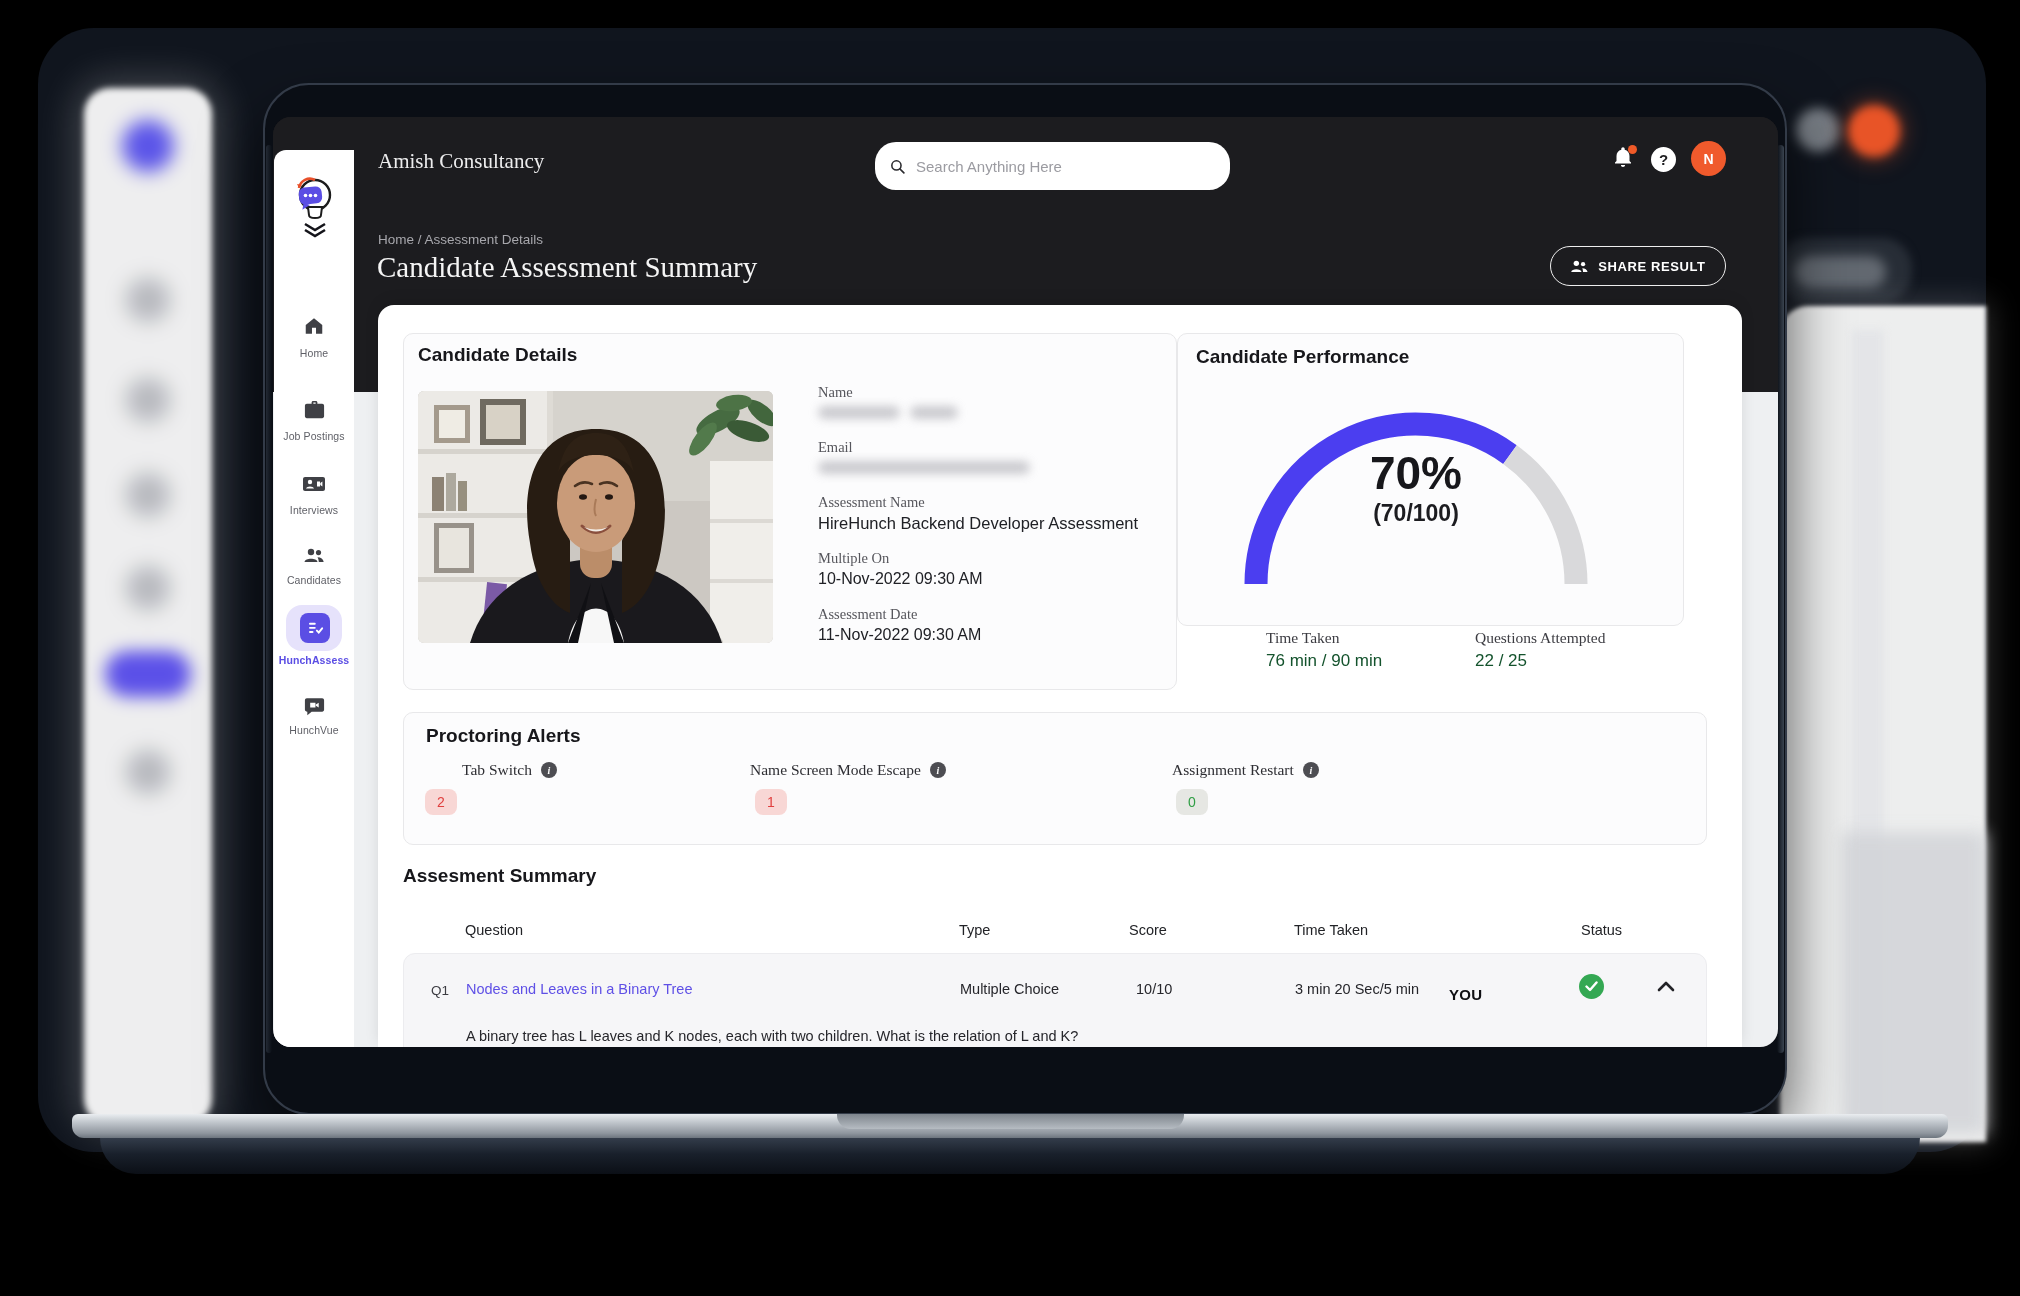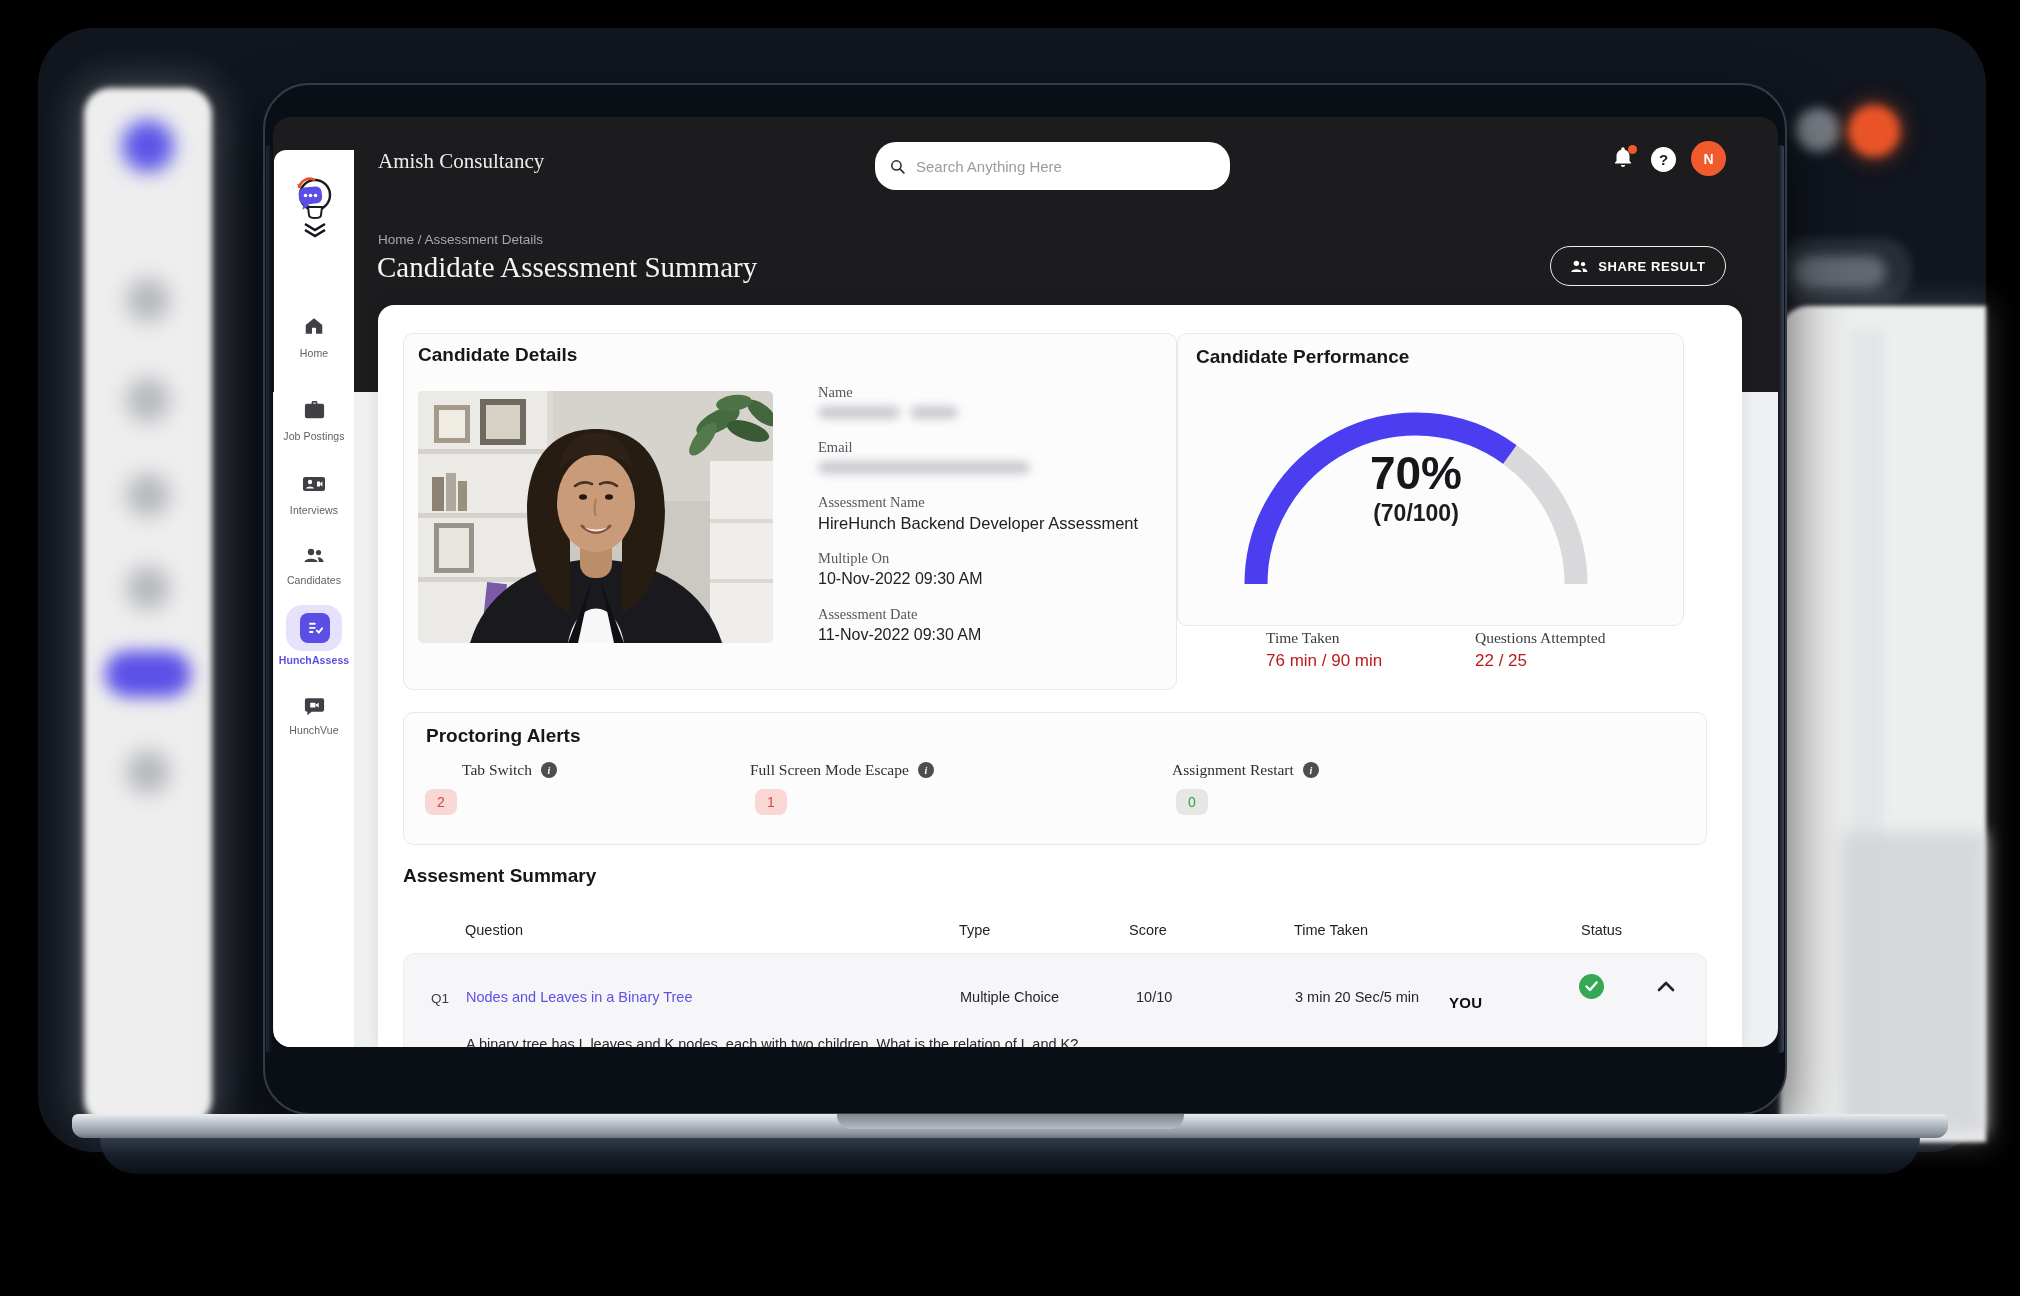--- a/index.html
+++ b/index.html
@@ -115,38 +115,38 @@
   .f-value { position:absolute; left:414px; font-size:16px; color:#202126; }
   .redacted { position:absolute; left:414px; height:13px; border-radius:7px;
     background:#a9a9b0; filter:blur(5px); opacity:.6; }
 
   .gauge-wrap { position:absolute; left:27px; top:77px; width:422px; height:185px; }
   .gauge-pct { position:absolute; left:27px; top:112px; width:422px; text-align:center;
     font-size:46px; font-weight:700; color:#17171b; }
   .gauge-frac { position:absolute; left:27px; top:166px; width:422px; text-align:center;
     font-size:23px; font-weight:600; color:#1c1c20; }
   .stat-label { position:absolute; font-family:"Liberation Serif", serif; font-size:15.5px; color:#3c3c42; }
-  .stat-value { position:absolute; font-size:17px; color:#b91c1c; }
+  .stat-value { position:absolute; font-size:17px; color:#14532d; }
 
   .alert-label { position:absolute; top:48px; font-family:"Liberation Serif", serif;
     font-size:15.5px; color:#2e2e33; display:flex; align-items:center; gap:9px; }
   .info-i { width:16px; height:16px; border-radius:50%; background:#4d4d52; color:#fff;
     font-size:10px; font-family:"Liberation Serif", serif; font-style:italic; font-weight:700;
     display:inline-flex; align-items:center; justify-content:center; cursor:pointer; }
   .badge { position:absolute; top:76px; width:32px; height:26px; border-radius:8px;
     display:flex; align-items:center; justify-content:center; font-size:14px; }
   .badge.alert { background:#f8d7d5; color:#e0403f; }
   .badge.ok { background:#e6e7e3; color:#2f9e44; }
 
   .sum-heading { position:absolute; left:130px; top:748px; font-size:19px; font-weight:700;
     color:#17171b; z-index:4; }
   .th { position:absolute; top:805px; font-size:14.5px; font-weight:500; color:#222327; z-index:4; }
   .row-card { position:absolute; left:130px; top:836px; width:1304px; height:126px;
     background:#f6f6f8; border:1px solid #ececef; border-radius:12px; z-index:4; }
-  .rc { position:absolute; font-size:14.5px; color:#26262b;margin-top:8px; }
+  .rc { position:absolute; font-size:14.5px; color:#26262b; }
   .q-link { color:#5f50e6; cursor:pointer; }
   .you-label { font-weight:700; font-size:15px; color:#0f0f13; letter-spacing:.3px; }
   .check-circle { position:absolute; width:25px; height:25px; border-radius:50%; background:#34a853;
     display:flex; align-items:center; justify-content:center; }
   .chev { position:absolute; cursor:pointer; }
 </style>
 </head>
 <body>
 
 <div id="stage">
@@ -379,21 +379,21 @@
     <div class="card proc-card">
       <div class="card-heading" style="left:22px; top:12px;">Proctoring Alerts</div>
 
       <div class="alert-label" style="left:18px;margin-left:40px;">
         <span>Tab Switch</span>
         <span class="info-i">i</span>
       </div>
       <div class="badge alert" style="left:21px;">2</div>
 
       <div class="alert-label" style="left:346px;">
-        <span>Full Screen Mode Escape</span>
+        <span>Name Screen Mode Escape</span>
         <span class="info-i">i</span>
       </div>
       <div class="badge alert" style="left:351px;">1</div>
 
       <div class="alert-label" style="left:768px;">
         <span>Assignment Restart</span>
         <span class="info-i">i</span>
       </div>
       <div class="badge ok" style="left:772px;">0</div>
     </div>

